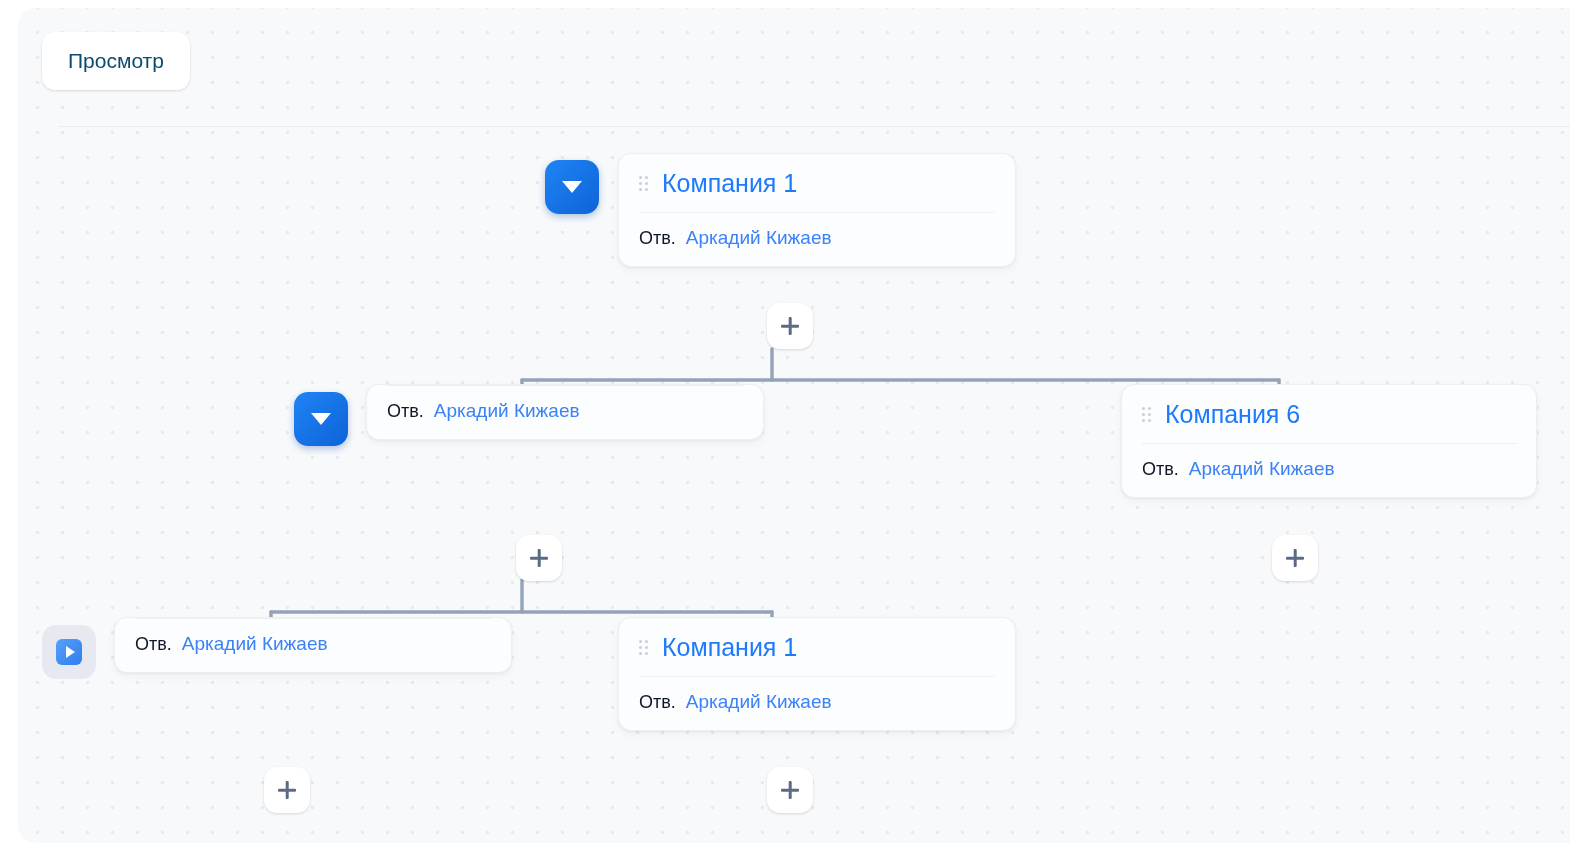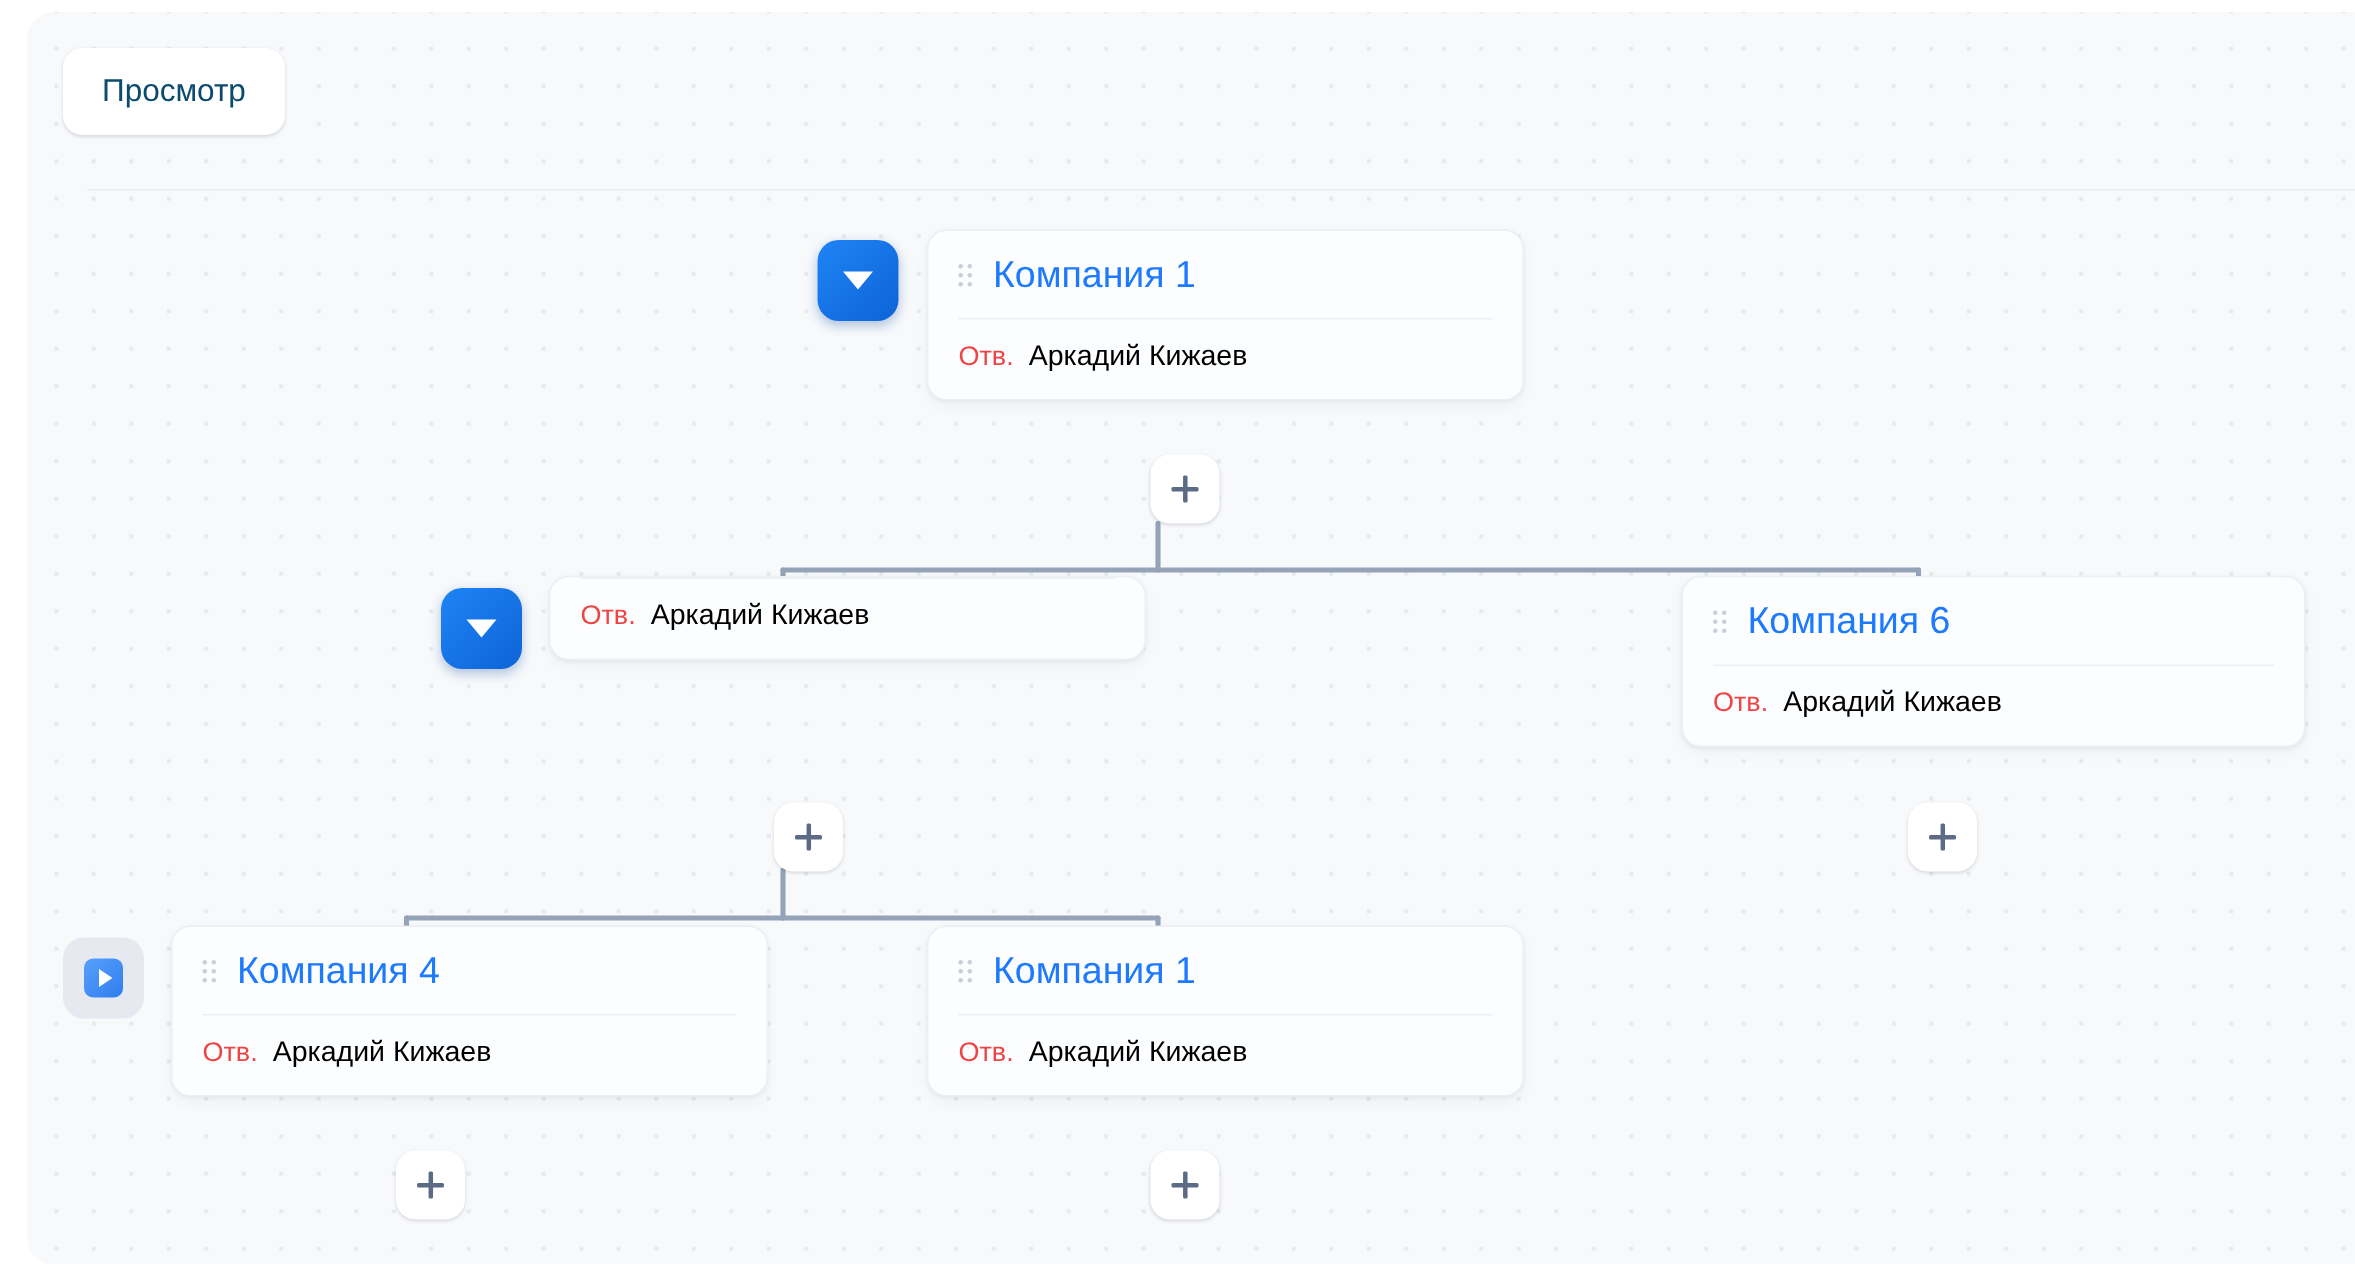--- a/index.html
+++ b/index.html
@@ -122,26 +122,26 @@
     background: #eceff3;
   }
   .card-body {
     display: flex;
     align-items: baseline;
     gap: 10px;
     padding: 14px 20px 17px 20px;
   }
   .resp-label {
     font-size: 18px;
-    color: #ef4444;
+    color: #0f172a;
     white-space: nowrap;
   }
   .resp-name {
     font-size: 19px;
-    color: #000000;
+    color: #3b82f6;
     white-space: nowrap;
     cursor: pointer;
   }
 
   
   .toggle-btn {
     position: absolute;
     width: 54px;
     height: 54px;
     border: none;
@@ -313,52 +313,41 @@
   </div>
 
   <button class="add-btn" style="left:1254px; top:527px;"></button>
 
   <button class="play-btn" style="left:24px; top:617px;">
     <span class="play-glyph"></span>
   </button>
 
   <div class="node" style="left:96px; top:609px; width:398px;">
     <div class="card">
+      <div class="card-sep"></div>
+      <div class="card-body">
+        <span class="resp-label">Отв.</span>
+        <span class="resp-name">Аркадий Кижаев</span>
+      </div>
+    </div>
+  </div>
+
+  <button class="add-btn" style="left:246px; top:759px;"></button>
+
+  <div class="node" style="left:600px; top:609px; width:398px;">
+    <div class="card">
       <div class="card-head">
         <span class="drag-handle">
           <i></i>
             <i></i>
             <i></i>
             <i></i>
             <i></i>
             <i></i>
         </span>
-        <span class="card-title">Компания 4</span>
-      </div>
-      <div class="card-sep"></div>
-      <div class="card-body">
-        <span class="resp-label">Отв.</span>
-        <span class="resp-name">Аркадий Кижаев</span>
-      </div>
-    </div>
-  </div>
-
-  <button class="add-btn" style="left:246px; top:759px;"></button>
-
-  <div class="node" style="left:600px; top:609px; width:398px;">
-    <div class="card">
-      <div class="card-head">
-        <span class="drag-handle">
-          <i></i>
-            <i></i>
-            <i></i>
-            <i></i>
-            <i></i>
-            <i></i>
-        </span>
         <span class="card-title">Компания 1</span>
       </div>
       <div class="card-sep"></div>
       <div class="card-body">
         <span class="resp-label">Отв.</span>
         <span class="resp-name">Аркадий Кижаев</span>
       </div>
     </div>
   </div>
 

